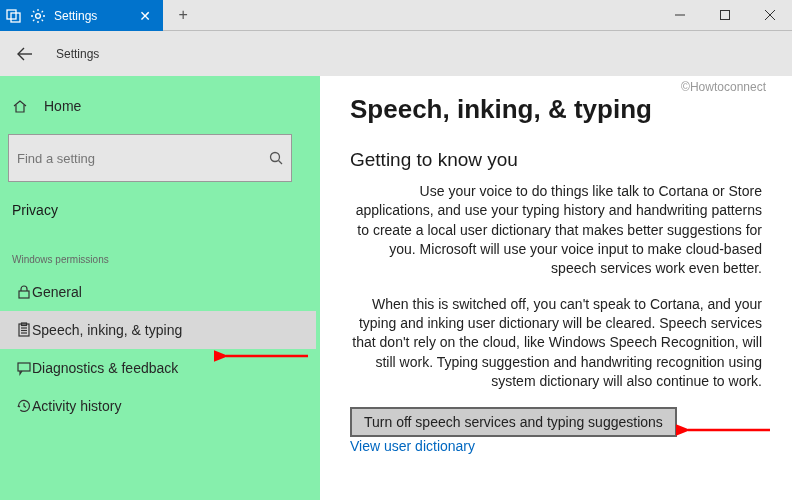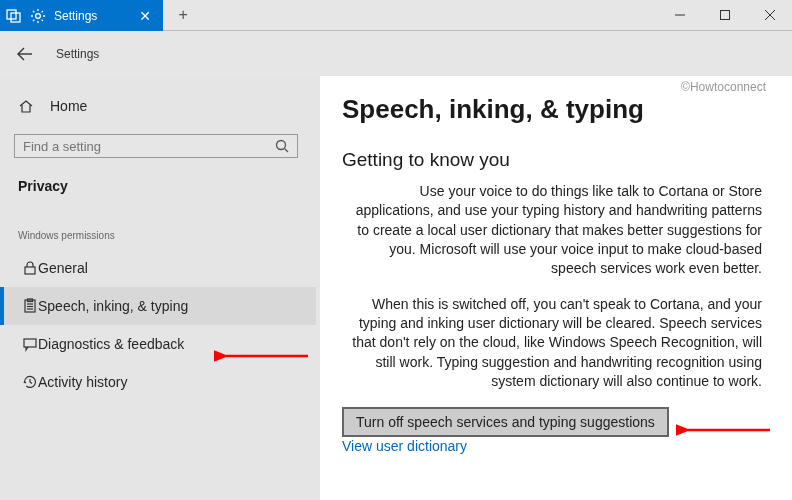--- a/index.html
+++ b/index.html
@@ -18,34 +18,34 @@
 
 
 .topbar { height: 45px; background: #e6e6e6; display: flex; align-items: center; padding-left: 14px; gap: 20px; }
 .back-btn { width: 22px; height: 22px; display: flex; align-items: center; justify-content: center; color: #333; }
 .app-label { font-size: 12px; color: #333; }
 
 
 .main { display: flex; height: calc(500px - 31px - 45px); }
 
 
-.sidebar { width: 320px; background: #e5e5e5; padding: 14px 4px 0 14px; display: flex; flex-direction: column; }
+.sidebar { width: 320px; background: #86efac; padding: 14px 4px 0 8px; display: flex; flex-direction: column; }
 .nav-home { display: flex; align-items: center; gap: 16px; padding: 8px 4px; color: #272727; font-size: 14px; margin-bottom: 12px;}
-.search-box { border: 1px solid #999; height: 24px; display: flex; align-items: center; padding: 0 8px; background: #e6e6e6; margin-bottom: 16px; width: 284px; }
+.search-box { border: 1px solid #999; height: 48px; display: flex; align-items: center; padding: 0 8px; background: #e6e6e6; margin-bottom: 16px; width: 284px; }
 .search-box input { flex: 1; border: none; background: transparent; font-size: 13px; outline: none; color: #666; }
 .search-icon { color: #555; font-size: 14px; }
-.section-title { font-size: 14px; font-weight: 700; color: #1a1a1a; padding: 4px; margin-bottom: 28px; }
+.section-title { font-size: 14px; font-weight: 400; color: #1a1a1a; padding: 4px; margin-bottom: 28px; }
 .group-label { font-size: 10px; color: #666; padding: 4px 4px; margin-bottom: 4px; }
 .nav-item { display: flex; align-items: center; padding: 11px 4px 11px 10px; color: #272727; font-size: 14px; position: relative; margin-left: -14px; padding-left: 22px; }
 .nav-item.selected { background: #d8d8d8; }
 .nav-item.selected::before { content: ""; position: absolute; left: 0; top: 0; bottom: 0; width: 4px; background: #0173cc; }
 .nav-icon { width: 16px; height: 16px; display: inline-flex; align-items: center; justify-content: center; flex-shrink: 0; }
 
 
-.content { flex: 1; padding: 18px 30px 20px 22px; position: relative; overflow: hidden; }
+.content { flex: 1; padding: 18px 30px 20px 30px; position: relative; overflow: hidden; }
 .watermark { position: absolute; top: 4px; right: 26px; font-size: 12px; color: #999; }
 h1 { font-size: 26px; font-weight: 600; color: #1a1a1a; margin-bottom: 24px; }
 h2 { font-size: 19px; font-weight: 400; color: #1a1a1a; margin-bottom: 11px; }
 .body-text { font-size: 14px; color: #222; line-height: 1.38; margin-bottom: 16px; max-width: 420px; text-align: right; }
 .action-btn { border: 2px solid #646464; background: #ccc; padding: 5px 12px; font-size: 14px; color: #222; display: inline-block; }
 .link { color: #0067c0; font-size: 14px; text-decoration: none; }
 
 
 .arrow { position: absolute; pointer-events: none; }
 

